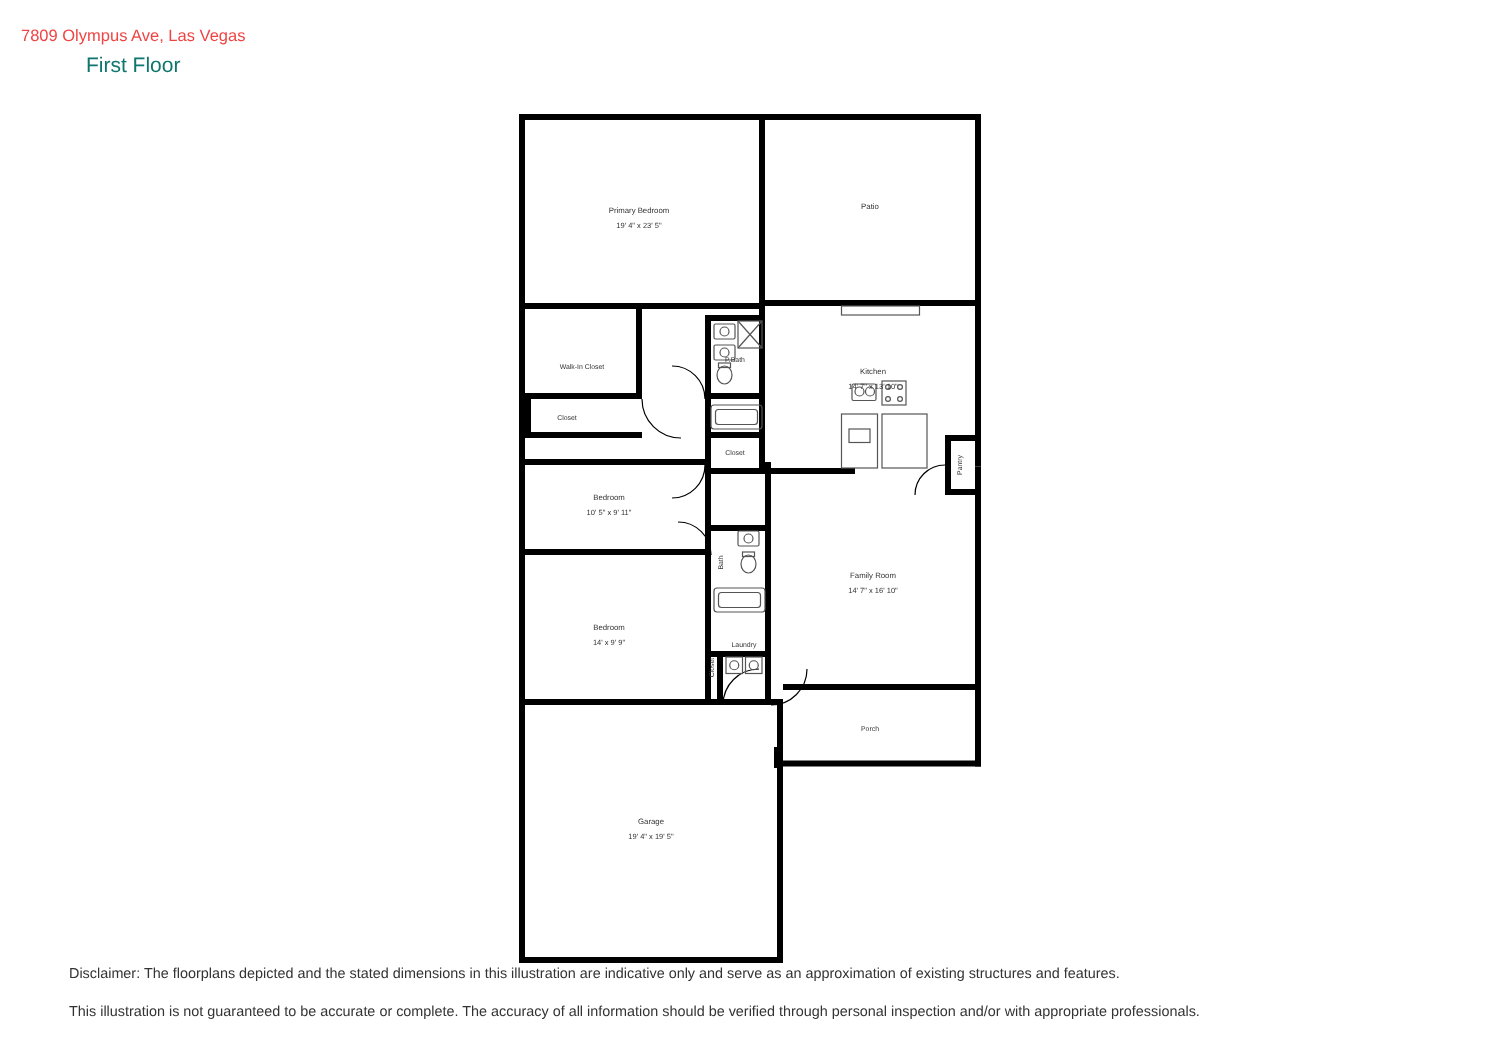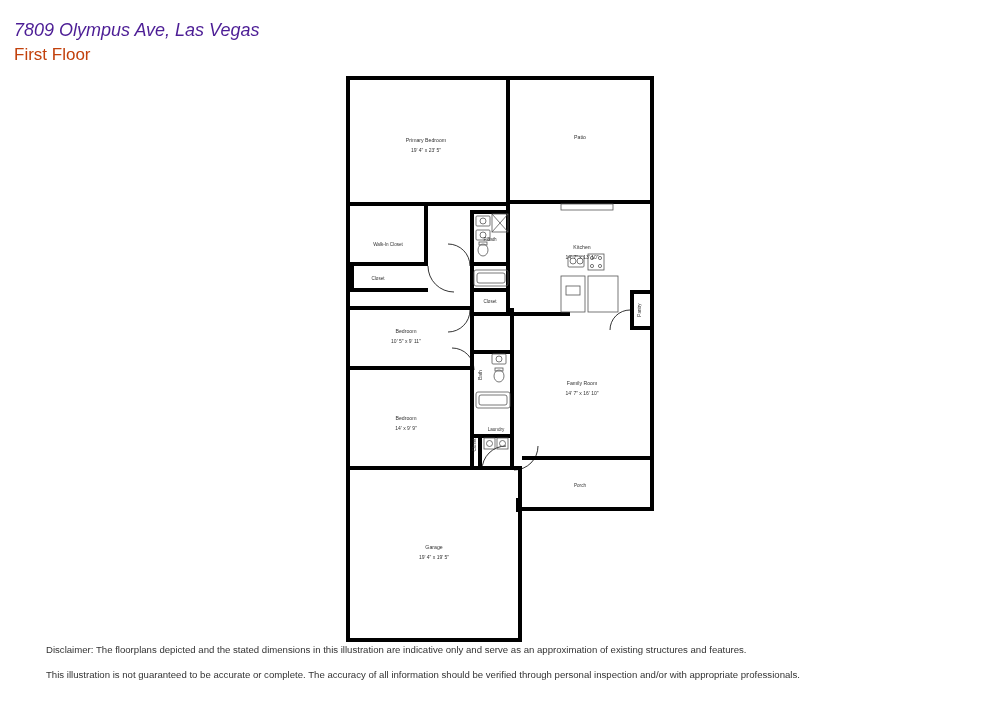--- a/index.html
+++ b/index.html
@@ -17,27 +17,27 @@
   }
 
   
   #header {
     position: absolute;
     left: 14px;
     top: 17px;
     line-height: 1.45;
   }
   #header .addr {
-    font-size: 18px;
-    color: #4c1d95;
-    font-style: italic;
+    font-size: 11px;
+    color: #ef4444;
   }
   #header .floor {
-    font-size: 17px;
-    color: #c2410c;
+    font-size: 14px;
+    color: #0f766e;
+    text-align: center;
   }
 
   
   #footer {
     position: absolute;
     left: 14px;
     bottom: 14px;
     width: 950px;
   }
   #footer p {

